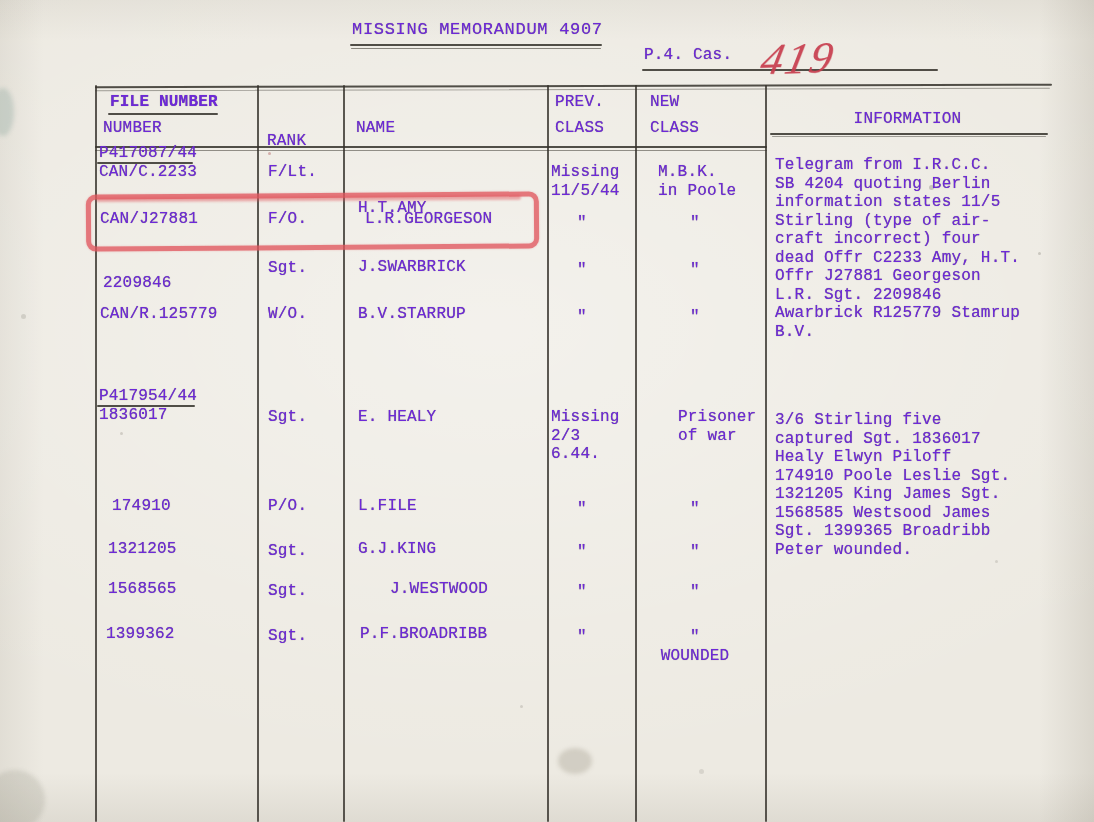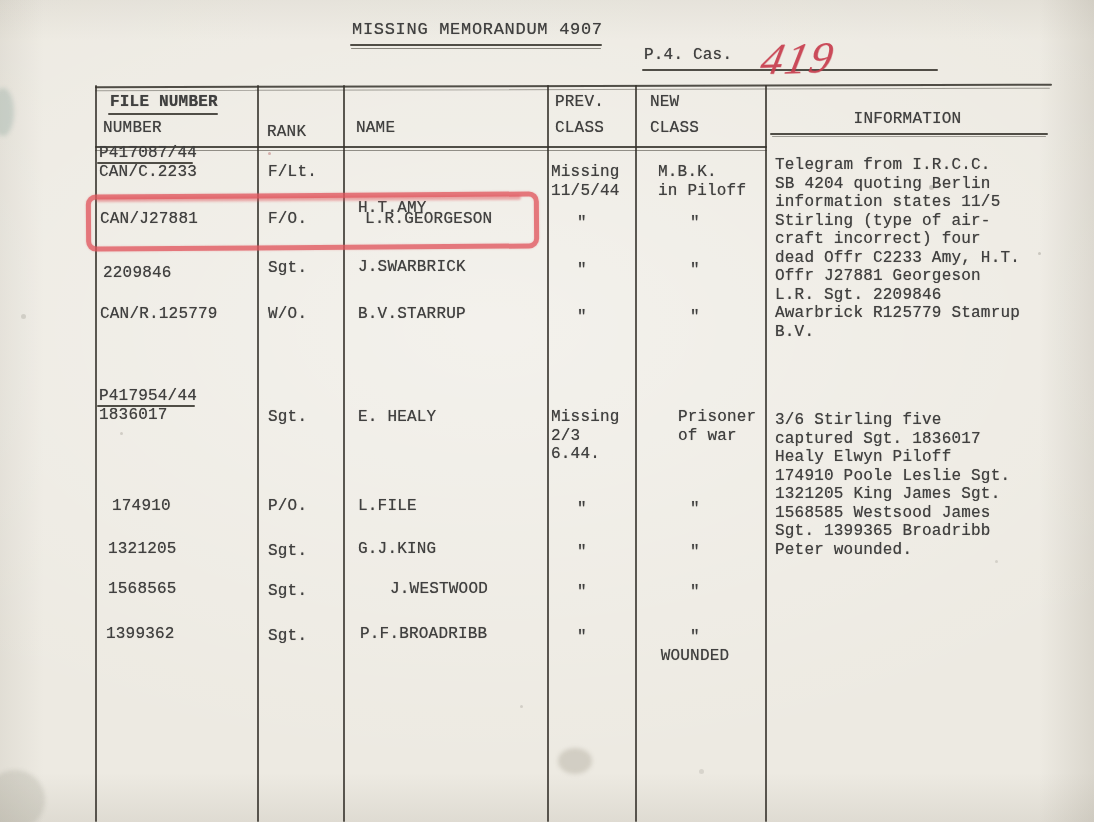--- a/index.html
+++ b/index.html
@@ -7,21 +7,21 @@
     width:1094px;height:822px;overflow:hidden;position:relative;
     background:
       radial-gradient(ellipse 120% 90% at 45% 40%, rgba(255,255,255,0.35), rgba(0,0,0,0) 60%),
       linear-gradient(to right, rgba(120,112,95,0.10), rgba(0,0,0,0) 4%, rgba(0,0,0,0) 95%, rgba(120,112,95,0.16)),
       linear-gradient(to bottom, rgba(120,112,95,0.08), rgba(0,0,0,0) 5%, rgba(0,0,0,0) 94%, rgba(120,112,95,0.12)),
       #edeae2;
     font-family:"Liberation Mono","DejaVu Sans Mono",monospace;
   }
   .t{
     position:absolute;font-size:16px;line-height:18.5px;letter-spacing:0.2px;
-    color:#404040;text-shadow:0 0 0.7px rgba(55,52,44,0.65);white-space:pre-line;
+    color:#6d28d9;text-shadow:0 0 0.7px rgba(55,52,44,0.65);white-space:pre-line;
   }
   .title{font-size:17px;letter-spacing:0.7px;}
   .hl{position:absolute;background:rgba(52,49,42,0.85);border-radius:1px;}
   .vl{position:absolute;width:2px;background:rgba(52,49,42,0.80);border-radius:1px;}
   .center{text-align:center;}
   .smudge{position:absolute;border-radius:50%;filter:blur(2px);}
   .speck{position:absolute;width:3px;height:3px;border-radius:50%;background:rgba(90,85,72,0.0);
     box-shadow: 930px 186px 0 1px rgba(95,90,78,0.28), 1038px 252px 0 0 rgba(95,90,78,0.25),
       120px 432px 0 0 rgba(95,90,78,0.22), 22px 315px 0 1px rgba(95,90,78,0.18),
       520px 705px 0 0 rgba(95,90,78,0.2), 995px 560px 0 0 rgba(95,90,78,0.18),
@@ -67,48 +67,48 @@
 <div class="vl" style="left:95px;top:85px;height:737px;"></div>
 <div class="vl" style="left:257px;top:85px;height:737px;"></div>
 <div class="vl" style="left:343px;top:85px;height:737px;"></div>
 <div class="vl" style="left:547px;top:85px;height:737px;"></div>
 <div class="vl" style="left:635px;top:85px;height:737px;"></div>
 <div class="vl" style="left:765px;top:85px;height:737px;"></div>
 
 <div class="t" style="left:110px;top:93px;font-weight:bold;">FILE NUMBER</div>
 <div class="hl" style="left:108px;top:113px;width:110px;height:1.5px;"></div>
 <div class="t" style="left:103px;top:119px;">NUMBER</div>
-<div class="t" style="left:267px;top:123px;">RANK</div>
+<div class="t" style="left:267px;top:132px;">RANK</div>
 <div class="t" style="left:356px;top:119px;">NAME</div>
 <div class="t" style="left:555px;top:93px;">PREV.</div>
 <div class="t" style="left:555px;top:119px;">CLASS</div>
 <div class="t" style="left:650px;top:93px;">NEW</div>
 <div class="t" style="left:650px;top:119px;">CLASS</div>
 <div class="t center" style="left:800px;top:110px;width:215px;">INFORMATION</div>
 
 <div class="t" style="left:99px;top:144px;">P417087/44</div>
 <div class="hl" style="left:97px;top:162px;width:96px;height:1.5px;"></div>
 
 <div class="t" style="left:99px;top:163px;">CAN/C.2233</div>
 <div class="t" style="left:268px;top:163px;">F/Lt.</div>
 <div class="t" style="left:358px;top:163px;margin-top:36px;">H.T.AMY</div>
 <div class="t" style="left:551px;top:163px;">Missing
 11/5/44</div>
 <div class="t" style="left:658px;top:163px;">M.B.K.
-in Piloff</div>
+in Poole</div>
 
 <div class="redsmear"></div>
 <div class="redbox"></div>
 <div class="t" style="left:100px;top:210px;text-align:center;">CAN/J27881</div>
 <div class="t" style="left:268px;top:210px;">F/O.</div>
 <div class="t" style="left:358px;top:210px;margin-left:7px;">L.R.GEORGESON</div>
 <div class="t center" style="left:570px;top:214px;width:24px;">"</div>
 <div class="t center" style="left:683px;top:214px;width:24px;">"</div>
 
-<div class="t" style="left:103px;top:264px;">2209846</div>
+<div class="t" style="left:103px;top:274px;">2209846</div>
 <div class="t" style="left:268px;top:259px;">Sgt.</div>
 <div class="t" style="left:358px;top:258px;">J.SWARBRICK</div>
 <div class="t center" style="left:570px;top:261px;width:24px;">"</div>
 <div class="t center" style="left:683px;top:261px;width:24px;">"</div>
 
 <div class="t" style="left:100px;top:305px;">CAN/R.125779</div>
 <div class="t" style="left:268px;top:305px;">W/O.</div>
 <div class="t" style="left:358px;top:305px;">B.V.STARRUP</div>
 <div class="t center" style="left:570px;top:308px;width:24px;">"</div>
 <div class="t center" style="left:683px;top:308px;width:24px;">"</div>

